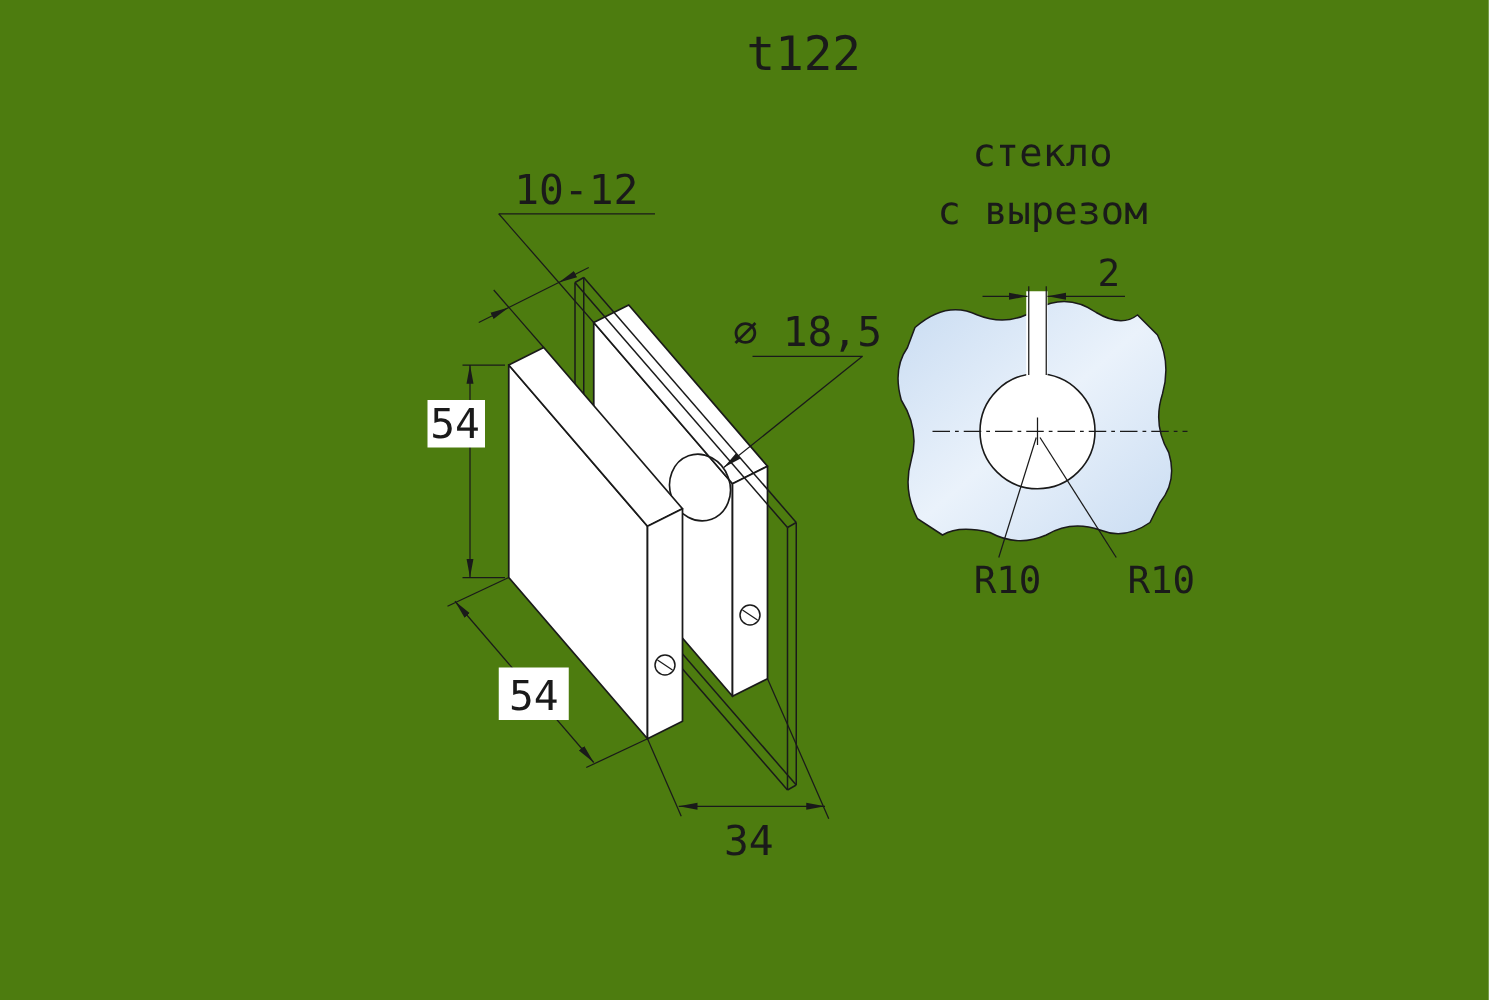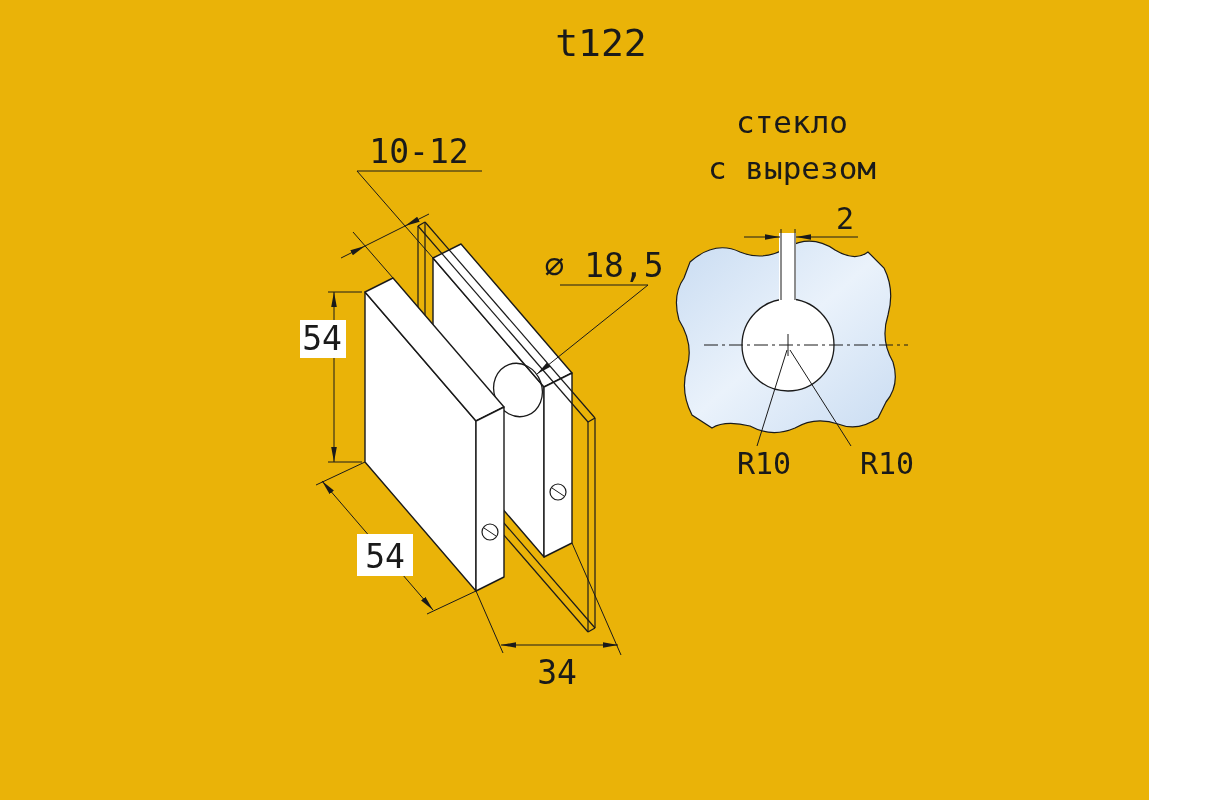--- a/index.html
+++ b/index.html
@@ -2,21 +2,21 @@
 <html style="--line: #1a1a1a; --glass-mid: #c9dcf2; --glass-light: #eaf2fb;"><head>
 <meta charset="utf-8">
 <style>
   :root{
     --line:#1a1a1a;
     --glass-mid:#c9dcf2;
     --glass-light:#eaf2fb;
     --font:"DejaVu Sans Mono","Liberation Mono",monospace;
   }
   html,body{margin:0;padding:0;background:#ffffff;}
-  .stage{position:relative;width:1149px;height:800px;background:#eab308;overflow:hidden;}
+  .stage{position:relative;width:1149px;height:800px;background:#4d7c0f;overflow:hidden;padding-left:42px;}
   svg{display:block;}
   text{font-family:var(--font);fill:var(--line);}
   .t-title{font-size:38px;}
   .t-dim{font-size:33px;}
   .t-cap{font-size:31px;}
   .t-small{font-size:30px;}
   .solid{fill:#ffffff;stroke:var(--line);stroke-width:1.4;stroke-linejoin:round;}
   .gl{fill:none;stroke:var(--line);stroke-width:1.2;}
   .dim{stroke:var(--line);stroke-width:1;fill:none;}
   .thin{stroke:var(--line);stroke-width:1;fill:none;}

